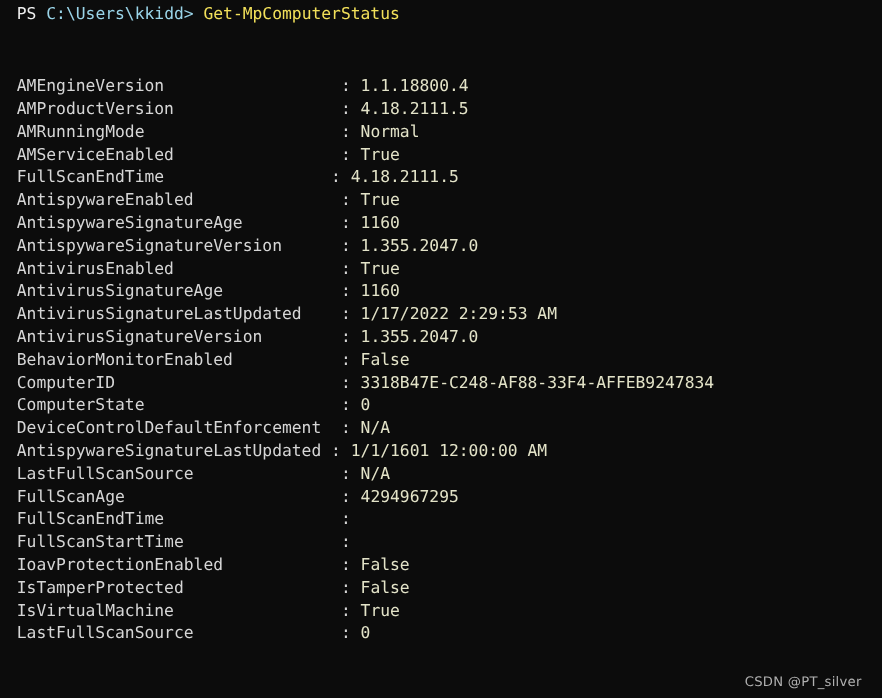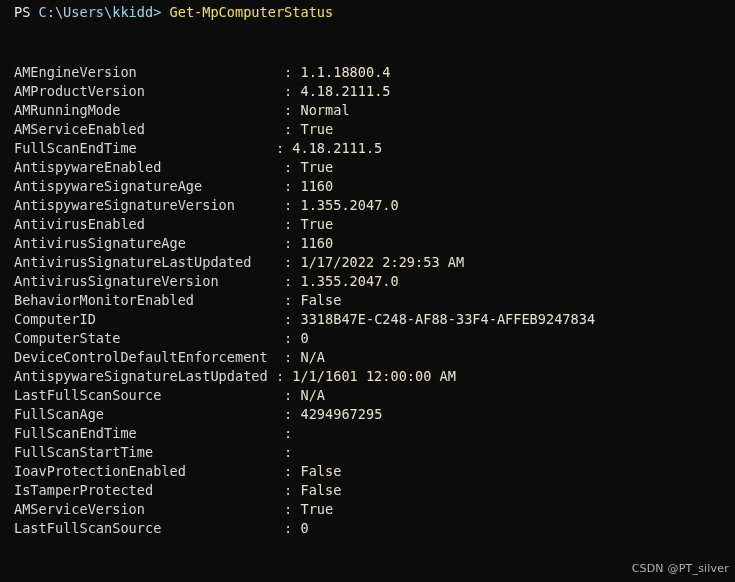--- a/index.html
+++ b/index.html
@@ -50,21 +50,21 @@
   .prop-colon {
     color: #d6d6d6;
   }
   .prop-value {
     color: #e3e3c8;
     text-align: right;
   }
 
   .watermark {
     position: absolute;
-    right: 6px;
+    right: 17px;
     bottom: 4px;
     font-family: "DejaVu Sans", "Liberation Sans", sans-serif;
     font-size: 11px;
     color: #b9b9b9;
     letter-spacing: 0.2px;
     opacity: 0.95;
     margin-top: 20px;
   }
 </style>
 </head>
@@ -95,20 +95,20 @@
         <div class="row"><span class="prop-name">ComputerID</span><span>                       </span><span class="prop-colon">:</span><span> </span><span class="prop-value">3318B47E-C248-AF88-33F4-AFFEB9247834</span></div>
         <div class="row"><span class="prop-name">ComputerState</span><span>                    </span><span class="prop-colon">:</span><span> </span><span class="prop-value">0</span></div>
         <div class="row"><span class="prop-name">DeviceControlDefaultEnforcement</span><span>  </span><span class="prop-colon">:</span><span> </span><span class="prop-value">N/A</span></div>
         <div class="row"><span class="prop-name">AntispywareSignatureLastUpdated</span><span> </span><span class="prop-colon">:</span><span> </span><span class="prop-value">1/1/1601 12:00:00 AM</span></div>
         <div class="row"><span class="prop-name">LastFullScanSource</span><span>               </span><span class="prop-colon">:</span><span> </span><span class="prop-value">N/A</span></div>
         <div class="row"><span class="prop-name">FullScanAge</span><span>                      </span><span class="prop-colon">:</span><span> </span><span class="prop-value">4294967295</span></div>
         <div class="row"><span class="prop-name">FullScanEndTime</span><span>                  </span><span class="prop-colon">:</span><span> </span><span class="prop-value"></span></div>
         <div class="row"><span class="prop-name">FullScanStartTime</span><span>                </span><span class="prop-colon">:</span><span> </span><span class="prop-value"></span></div>
         <div class="row"><span class="prop-name">IoavProtectionEnabled</span><span>            </span><span class="prop-colon">:</span><span> </span><span class="prop-value">False</span></div>
         <div class="row"><span class="prop-name">IsTamperProtected</span><span>                </span><span class="prop-colon">:</span><span> </span><span class="prop-value">False</span></div>
-        <div class="row"><span class="prop-name">AMServiceVersion</span><span>                 </span><span class="prop-colon">:</span><span> </span><span class="prop-value">True</span></div>
+        <div class="row"><span class="prop-name">IsVirtualMachine</span><span>                 </span><span class="prop-colon">:</span><span> </span><span class="prop-value">True</span></div>
         <div class="row"><span class="prop-name">LastFullScanSource</span><span>               </span><span class="prop-colon">:</span><span> </span><span class="prop-value">0</span></div>
       </div>
 
   </div>
 
   <div class="watermark">CSDN @PT_silver</div>
 </div>
 
 </body></html>

